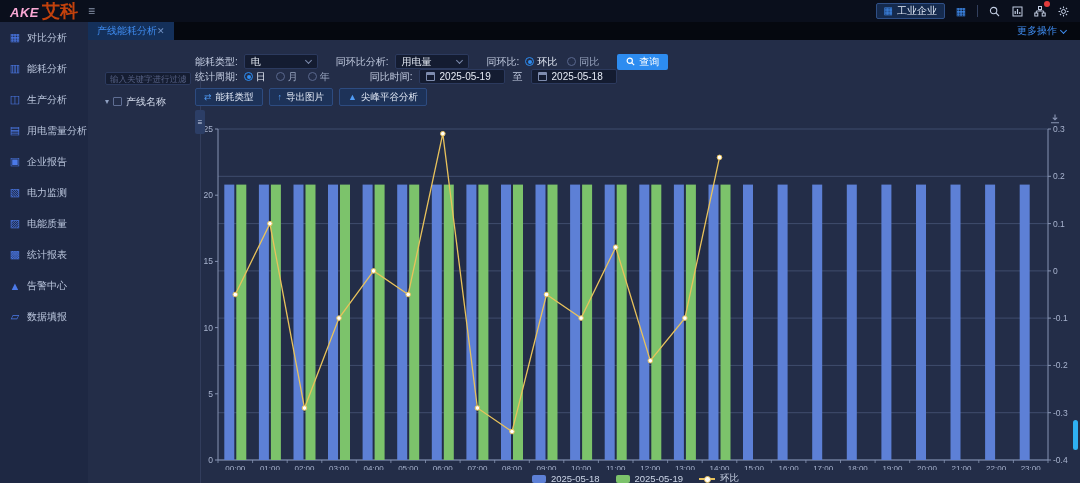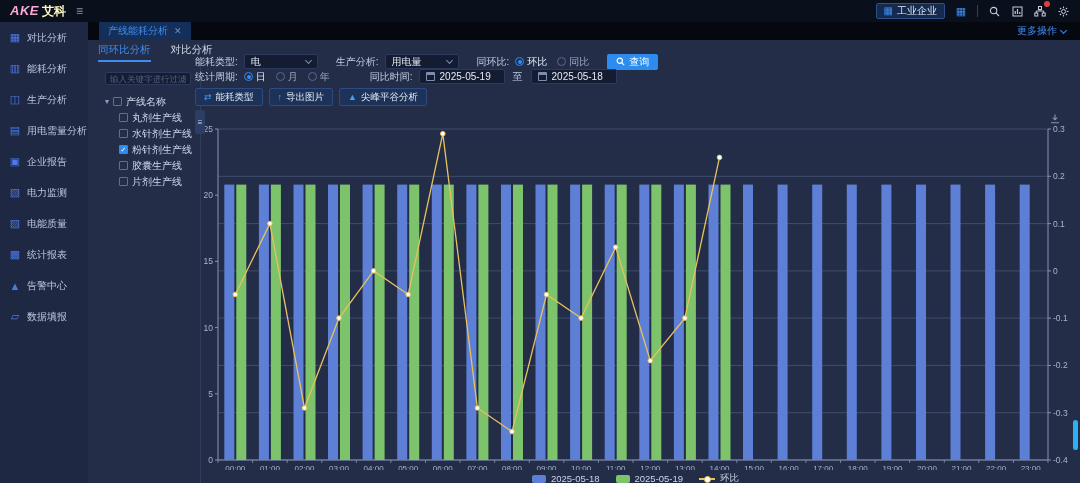--- a/index.html
+++ b/index.html
@@ -3,38 +3,38 @@
 <meta charset="utf-8">
 <style>
   * { box-sizing: border-box; margin: 0; padding: 0; }
   html,body { width:1080px; height:483px; overflow:hidden; }
   body { background:#10151f; font-family:"Liberation Sans",sans-serif; color:#c7d0e2; position:relative; }
 
   
   .hdr { position:absolute; left:0; top:0; right:0; height:22px; background:#0a0f1c; display:flex; align-items:center; padding:0 10px; z-index:5; }
   .logo { display:flex; align-items:baseline; gap:3px; }
   .logo-en { color:#f9a8d4; font-weight:bold; font-style:italic; font-size:13px; letter-spacing:.5px; }
-  .logo-cn { color:#fef9c3; font-weight:bold; font-size:12px; }
+  .logo-cn { color:#c2410c; font-weight:bold; font-size:18px; }
   .hamburger { color:#8b96ad; font-size:12px; margin-left:10px; }
   .hdr-right { margin-left:auto; display:flex; align-items:center; gap:9px; }
   .ent-btn { display:flex; align-items:center; gap:4px; border:1px solid #2f4f86; background:#152a4d; color:#e2eaf8; font-size:10px; padding:1px 7px; border-radius:2px; height:16px; }
   .blue-glyph { color:#3f8cf0; font-size:10px; line-height:1; }
   .hdr-ic { width:14px; height:14px; display:flex; align-items:center; justify-content:center; position:relative; color:#c2cde2; }
   .hdr-ic svg { display:block; }
   .hdr-sep { width:1px; height:12px; background:#33405e; }
   .badge { position:absolute; top:-3px; right:-3px; width:6px; height:6px; background:#e23c3c; border-radius:50%; }
 
   
   .sidebar { position:absolute; left:0; top:22px; width:88px; bottom:0; background:#1e2843; }
   .side-item { display:flex; align-items:center; gap:6px; height:31px; padding-left:9px; font-size:10px; color:#bcc7de; cursor:pointer; }
   .side-icon { color:#4b79e8; font-size:11px; width:12px; text-align:center; }
 
   
   .tabbar { position:absolute; left:88px; top:22px; right:0; height:18px; background:#05080f; display:flex; align-items:center; }
-  .tab { margin-left:11px; height:18px; display:flex; align-items:center; gap:6px; background:#14305a; color:#3f8cf0; font-size:10px; padding:0 9px; }
+  .tab { margin-left:0; height:18px; display:flex; align-items:center; background:#14305a; color:#3f8cf0; font-size:10px; padding:0 9px; }
   .tab-x { color:#6f90c4; font-size:9px; }
   .more-actions { margin-left:auto; margin-right:14px; color:#3f8cf0; font-size:10px; display:flex; align-items:center; gap:4px; }
   .chev { width:5px; height:5px; border-right:1px solid currentColor; border-bottom:1px solid currentColor; transform:rotate(45deg); margin-top:-2px; }
 
   
   .content { position:absolute; left:88px; top:40px; right:0; bottom:0; background:#232d48; }
   .subtabs { position:absolute; left:10px; top:3px; display:flex; gap:20px; font-size:10.5px; }
   .subtab { color:#d3dae8; padding-bottom:3px; cursor:pointer; }
   .subtab.active { color:#3f8cf0; border-bottom:2px solid #3f8cf0; }
 
@@ -189,67 +189,41 @@
     <span>产线能耗分析</span>
     <span class="tab-x">✕</span>
   </div>
   <div class="more-actions">
     <span>更多操作</span>
     <span class="chev"></span>
   </div>
 </div>
 
 <div class="content">
-  <div class="subtabs">
-      <div class="subtab active">同环比分析</div>
-      <div class="subtab">对比分析</div>
-    </div>
 
   <div class="tree-panel">
     <input class="tree-search" placeholder="输入关键字进行过滤" style="">
     <div class="tree">
       <div class="tree-row">
         <span class="caret">▾</span>
         <span class="cb"></span>
         <span>产线名称</span>
       </div>
-      <div id="tree-children">
-          <div class="tree-row child">
-            <span class="cb"></span>
-            <span>丸剂生产线</span>
-          </div>
-          <div class="tree-row child">
-            <span class="cb"></span>
-            <span>水针剂生产线</span>
-          </div>
-          <div class="tree-row child">
-            <span class="cb checked">✓</span>
-            <span>粉针剂生产线</span>
-          </div>
-          <div class="tree-row child">
-            <span class="cb"></span>
-            <span>胶囊生产线</span>
-          </div>
-          <div class="tree-row child">
-            <span class="cb"></span>
-            <span>片剂生产线</span>
-          </div>
-        </div>
     </div>
     <div class="collapse-handle">≡</div>
   </div>
 
   <div class="right-panel">
     <div class="frow">
       <span class="lbl">能耗类型:</span>
       <div class="select sel-energy">
         <span>电</span>
         <span class="chev"></span>
       </div>
-      <span class="lbl">生产分析:</span>
+      <span class="lbl">同环比分析:</span>
       <div class="select sel-data">
         <span>用电量</span>
         <span class="chev"></span>
       </div>
       <span class="lbl">同环比:</span>
       <span id="ratio-group"><span class="radio-item sel">
             <span class="radio on"></span>
             <span>环比</span>
           </span><span class="radio-item">
             <span class="radio"></span>

